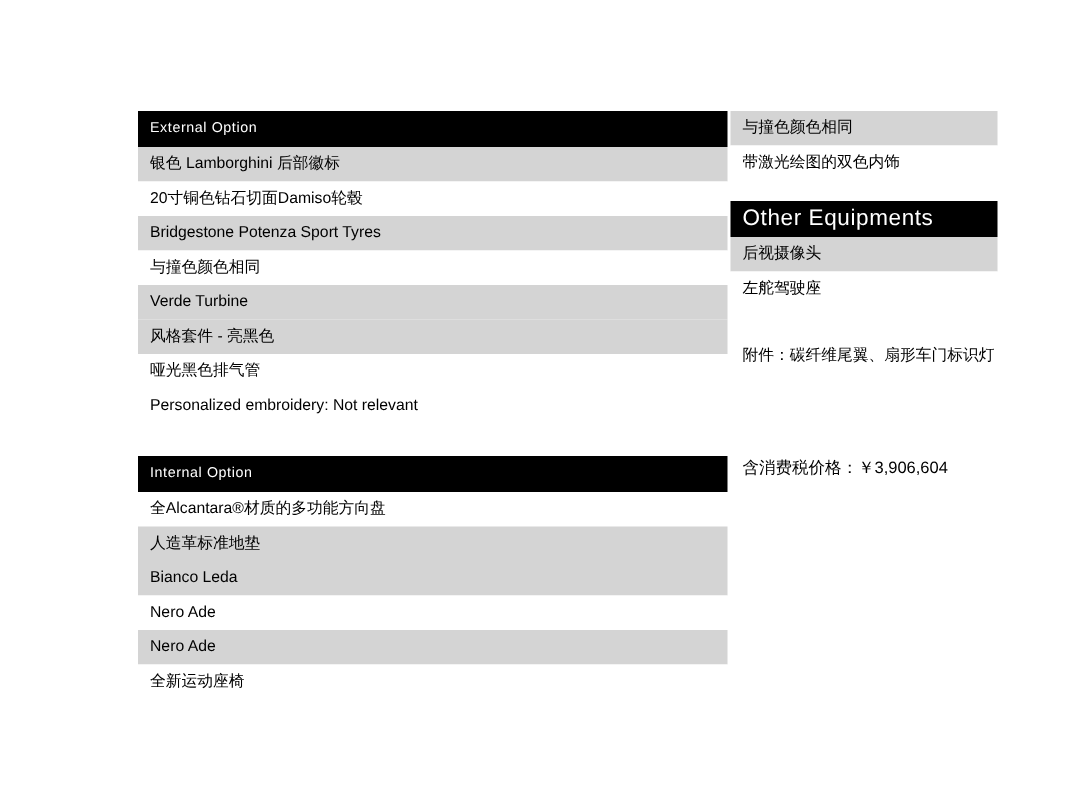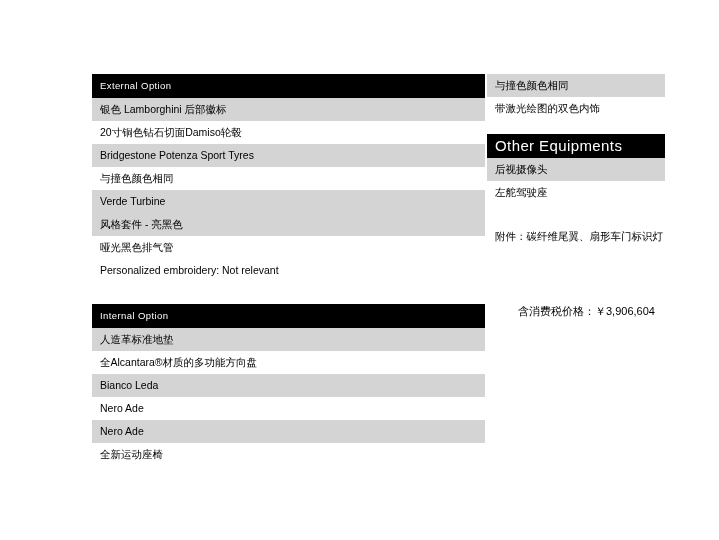--- a/index.html
+++ b/index.html
@@ -77,21 +77,20 @@
 
   
   .col-right .section-header {
     font-size: 15px;
   }
   .price {
     font-size: 11px;
     color: #000000;
     padding: 4px 8px;
     white-space: nowrap;
-    margin-left: 23px;
   }
   .note {
     font-size: 10.5px;
     color: #000000;
     padding: 4px 8px;
     white-space: nowrap;
   }
 </style>
 </head>
 <body>
@@ -108,22 +107,22 @@
     <div class="row plain">与撞色颜色相同</div>
     <div class="row shaded">Verde Turbine</div>
     <div class="row shaded">风格套件 - 亮黑色</div>
     <div class="row plain">哑光黑色排气管</div>
     <div class="row plain">Personalized embroidery: Not relevant</div>
 
     <div class="gap-lg"></div>
 
     <div class="section-header">Internal Option</div>
 
+    <div class="row plain">全Alcantara®材质的多功能方向盘</div>
     <div class="row shaded">人造革标准地垫</div>
-    <div class="row plain">全Alcantara®材质的多功能方向盘</div>
     <div class="row shaded">Bianco Leda</div>
     <div class="row plain">Nero Ade</div>
     <div class="row shaded">Nero Ade</div>
     <div class="row plain">全新运动座椅</div>
 
   </div>
 
   <div class="col-right">
 
     <div class="row shaded">与撞色颜色相同</div>

